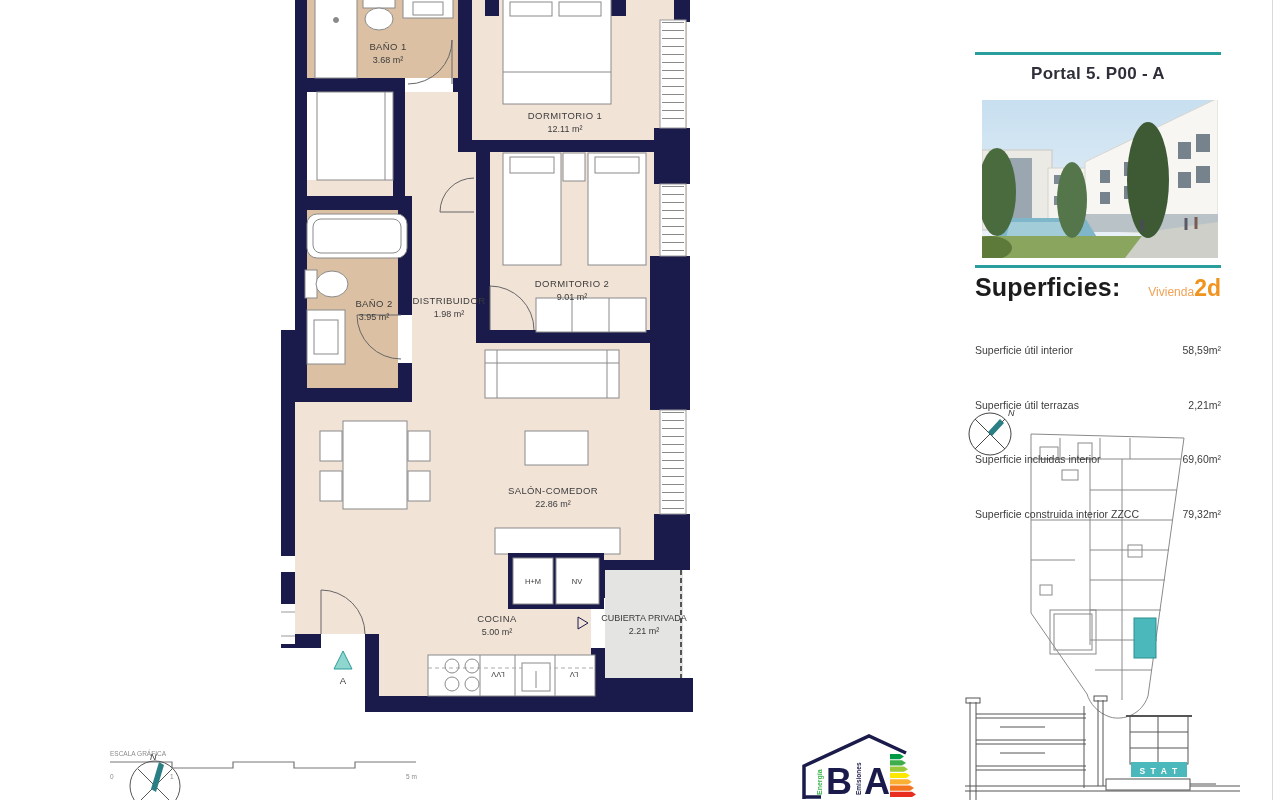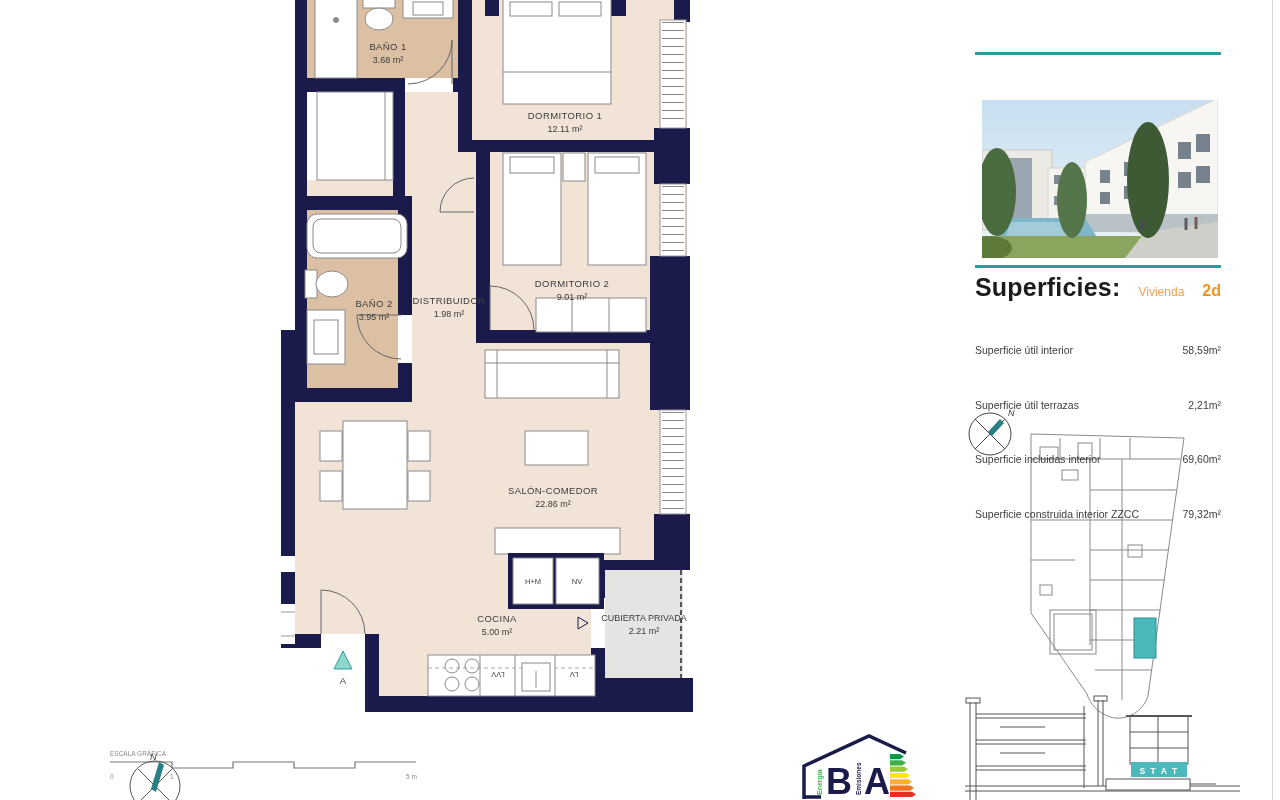--- a/index.html
+++ b/index.html
@@ -12,23 +12,23 @@
   .plan-area{font-size:9px;fill:#3b3b3b;}
   .plan-small{font-size:7.5px;fill:#3b3b3b;}
   .tick-label{font-size:6.5px;fill:#8a8a8a;}
   .north-label{font-size:9px;fill:#333;font-style:italic;}
   
   .block{position:absolute;left:975px;width:246px;}
   .rule{height:3px;background:#2a9d9d;}
   .sheet-title{margin-top:9px;text-align:center;font-size:17px;font-weight:bold;color:#2f2f3a;letter-spacing:.3px;}
   .sup-head{display:flex;justify-content:space-between;align-items:baseline;margin-top:5px;}
   .sup-heading{font-size:25px;font-weight:bold;color:#1c1c1c;letter-spacing:.2px;}
-  .viv{display:flex;align-items:baseline;gap:18px;}
+  .viv{display:flex;align-items:baseline;gap:0;}
   .viv-label{font-size:12px;color:#f2a255;}
-  .viv-code{font-size:16px;font-weight:bold;color:#f0941f;}
+  .viv-code{font-size:23px;font-weight:bold;color:#f0941f;}
   .sup-rows{margin-top:2px;}
   .sup-row{display:flex;justify-content:space-between;font-size:10.5px;color:#3c3c3c;line-height:11.6px;margin-top:43px;}
   .sup-row .v{text-align:left;}
 </style>
 </head>
 <body>
 
 <div class="page">
 
 <svg width="1280" height="800" viewBox="0 0 1280 800">
@@ -354,20 +354,21 @@
     <line x1="1126" y1="716" x2="1192" y2="716" stroke-width="2"></line>
     <rect x="1131" y="762" width="56" height="15" fill="#4bb8bc" stroke="none"></rect>
     <rect x="1106" y="779" width="84" height="11" fill="#ffffff"></rect>
     <line x1="1190" y1="784" x2="1216" y2="784"></line>
   </g>
   <text x="1159" y="774" font-size="8.5" font-weight="bold" fill="#ffffff" text-anchor="middle" letter-spacing="1.5">S T A T</text>
 </svg>
 
   <div class="block" style="top:52px;">
     <div class="rule"></div>
+    <div class="sheet-title">Portal 5. P00 - A</div>
   </div>
 
   <div class="block" style="top:265px;">
     <div class="rule"></div>
     <div class="sup-head">
       <span class="sup-heading">Superficies:</span>
       <span class="viv">
         <span class="viv-label">Vivienda</span>
         <span class="viv-code">2d</span>
       </span>

